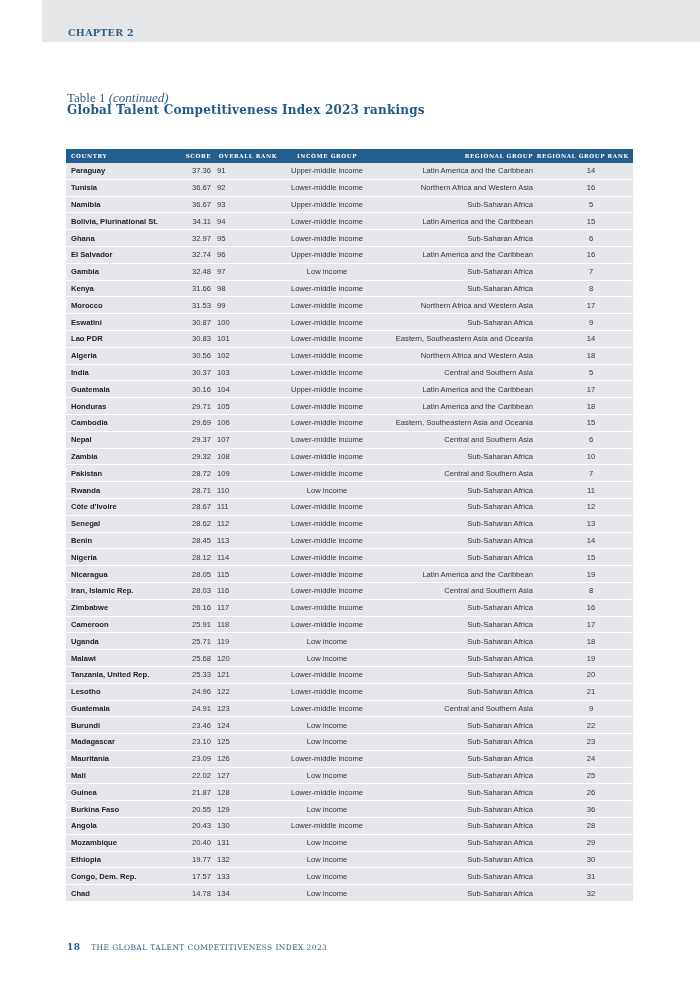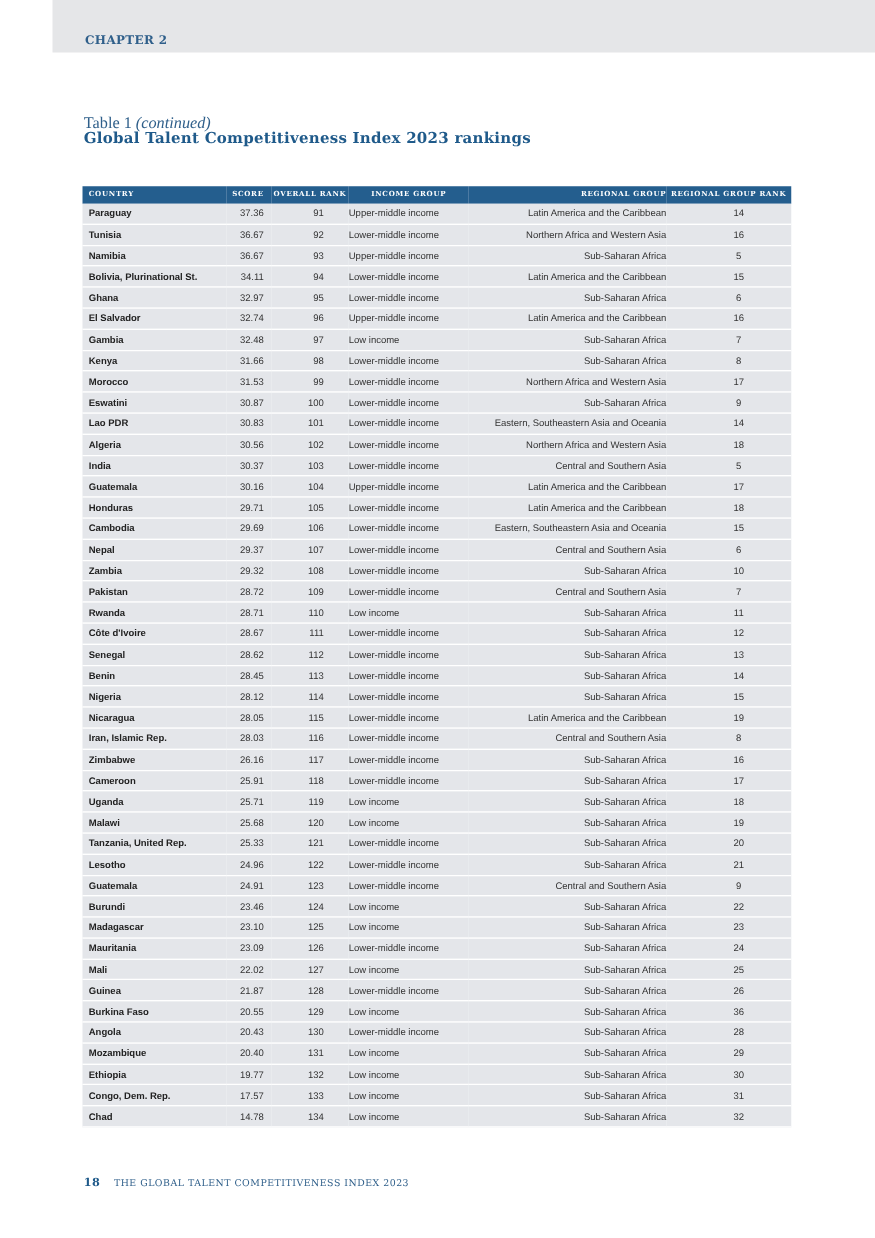--- a/index.html
+++ b/index.html
@@ -36,23 +36,23 @@
       letter-spacing: 0.6px; height: 14px; padding: 0; text-transform: uppercase;
     }
     .rank-table tbody td {
       background: #e4e6ea; height: 15.8px; padding: 0;
       font-size: 7.6px; color: #333;
       border-bottom: 1px solid #ffffff;
     }
     .rank-table td.c-country { font-weight: bold; color: #222; padding-left: 5px; text-align: left; }
     .rank-table th.h-country { text-align: left; padding-left: 5px; }
     .rank-table td.c-score, .rank-table th.h-score { text-align: right; padding-right: 6px; }
-    .rank-table td.c-rank { text-align: right; padding-right: 20px; }
+    .rank-table td.c-rank { text-align: left; padding-right: 20px; }
     .rank-table th.h-rank { text-align: center; }
-    .rank-table td.c-income, .rank-table th.h-income { }
+    .rank-table td.c-income, .rank-table th.h-income { text-align: center; }
     .rank-table td.c-region, .rank-table th.h-region { text-align: right; }
     .rank-table td.c-rrank { text-align: center; padding-left: 16px; }
     .rank-table th.h-rrank { text-align: right; padding-right: 4px; }
     .footer {
       position: absolute; left: 67px; top: 942px;
       font-family: "DejaVu Serif", serif; font-size: 7.5px; color: #2f5f8a; letter-spacing: 0.4px;
     }
     .footer .page-num { font-weight: bold; font-size: 9px; color: #1f5a8a; margin-right: 8px; }
   </style>
 </head>

